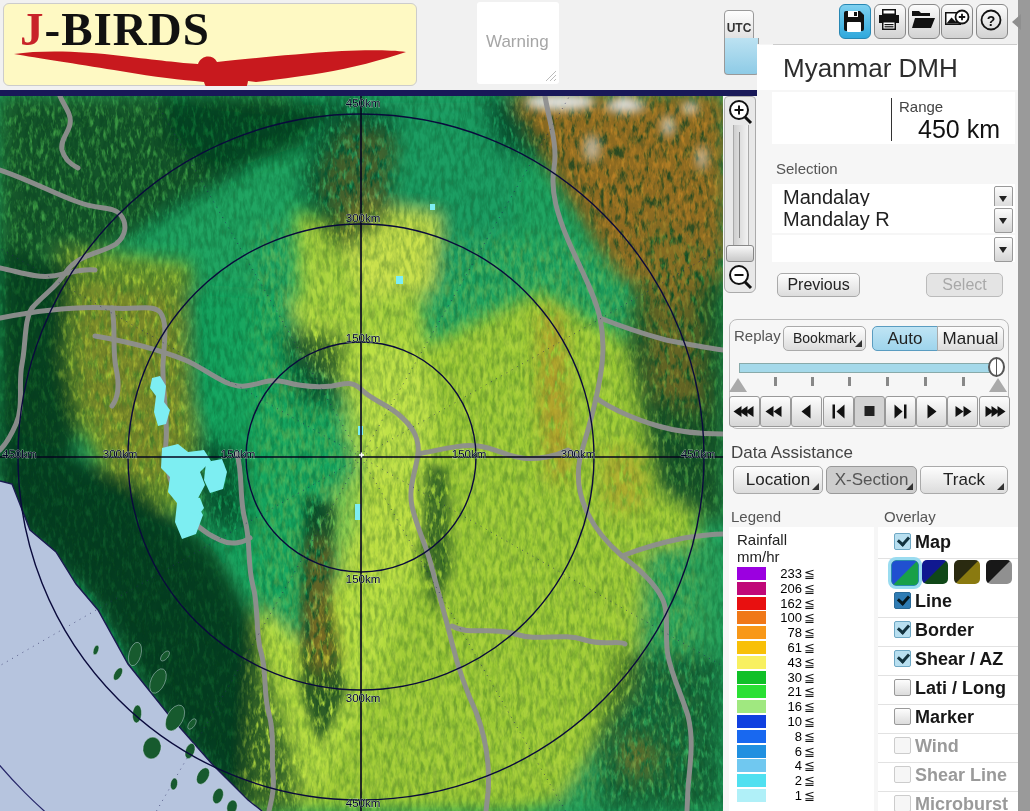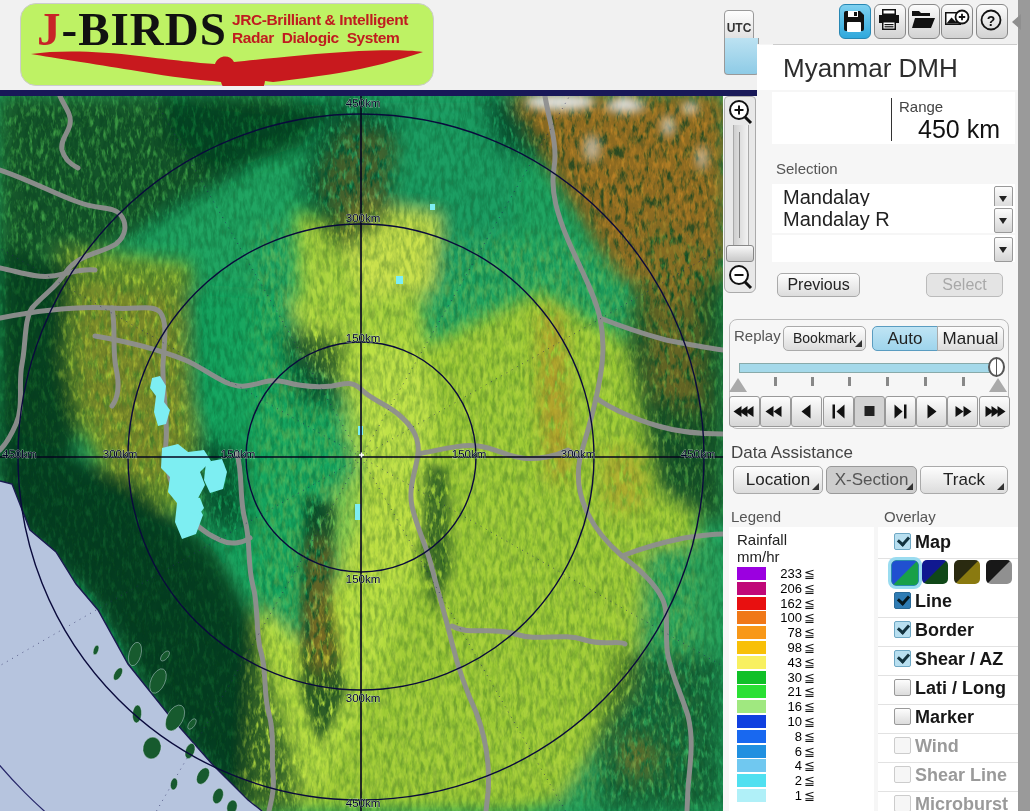--- a/index.html
+++ b/index.html
@@ -1,20 +1,20 @@
 <!DOCTYPE html>
 <html><head>
 <meta charset="utf-8">
 <style>
 html,body{margin:0;padding:0;}
 #app{position:relative;width:1030px;height:811px;overflow:hidden;background:#f6f6f6;font-family:"Liberation Sans",sans-serif;}
 .abs{position:absolute;}
 
 #header{left:0;top:0;width:1030px;height:90px;background:#f1f1f1;}
-#logo{left:20px;top:3px;width:412px;height:81px;background:#bef264;border:1px solid #ccc;border-radius:16px;}
+#logo{left:3px;top:3px;width:412px;height:81px;background:#fef9c3;border:1px solid #ccc;border-radius:6px;}
 #jbirds{left:16px;top:-2px;font-family:"Liberation Serif",serif;font-weight:bold;font-size:47px;letter-spacing:1px;color:#111;}
 #jbirds .j{color:#c82428;}
 #jrc{left:211px;top:7px;color:#c01c20;font-weight:bold;font-size:15.5px;line-height:18px;letter-spacing:-0.4px;}
 #warnbox{left:477px;top:2px;width:82px;height:82px;background:#fff;border-radius:3px;}
 #warntxt{left:9px;top:30px;color:#a6a6a6;font-size:17px;}
 #clock{left:571px;top:4px;width:150px;font-size:43px;color:#3d3d3d;letter-spacing:0px;}
 #date{left:574px;top:54px;font-size:26px;color:#3d3d3d;}
 .tzbtn{left:724px;width:30px;height:37px;border:1px solid #999;box-sizing:border-box;text-align:center;font-size:12px;font-weight:bold;}
 #utc{top:10px;border-radius:4px 4px 0 0;background:linear-gradient(#fdfdfd,#d9d9d9);color:#333;line-height:35px;}
 #mmt{top:38px;border-radius:0 0 4px 4px;background:linear-gradient(#bce2f2,#8ecbe6);color:#143a4e;line-height:35px;border-top:none;padding-left:33px;}
@@ -90,24 +90,29 @@
 #zline{left:739px;top:132px;width:1px;height:106px;background:#888;}
 #zthumb{left:726px;top:245px;width:28px;height:17px;background:linear-gradient(#f8f8f8,#c8c8c8);border:1px solid #888;border-radius:3px;box-sizing:border-box;}
 </style>
 </head>
 <body>
 <div id="app">
   <div class="abs" id="header"></div>
   <div class="abs" id="graystrip"></div>
   <div class="abs" id="logo">
     <div class="abs" id="jbirds"><span class="j">J</span>-BIRDS</div>
-    <div class="abs" id="jrc">JRC-Brilliant &amp; Intelligent<br>Radar&nbsp; Dialogic&nbsp; System</div>
     <svg class="abs" style="left:8px;top:42px" width="396" height="40" viewBox="0 0 396 40">
       <path fill="#c8191e" d="M2,8 C30,4 70,5 110,10 C145,14 168,17 186,18 C189,9 201,8 205,16 C235,13 280,8 330,5 C355,4 380,4 394,6 C370,14 340,22 310,27 C285,31 262,34 244,36 L236,35 C235,43 230,51 221,55 C214,59 206,58 201,52 C197,46 193,40 192,36 L183,35 C160,33 130,29 102,24 C65,18 25,12 2,8 Z"></path>
     </svg>
+  </div>
+  <div class="abs" id="warnbox">
+      <div class="abs" id="warntxt">Warning</div>
+    <svg class="abs" style="right:2px;bottom:2px" width="12" height="12">
+        <path d="M11,1 L1,11 M11,5 L5,11 M11,9 L9,11" stroke="#bbb" stroke-width="1" fill="none"></path>
+      </svg>
   </div>
   <div class="abs tzbtn" id="utc">UTC</div>
   <div class="abs tzbtn" id="mmt">MMT</div>
   <div class="abs icobtn" id="ico-save"><svg width="28" height="31" viewBox="0 0 28 31">
         <g transform="translate(4,6)">
           <path d="M0,2 a2,2 0 0 1 2,-2 h14 l4,4 v14 a2,2 0 0 1 -2,2 h-16 a2,2 0 0 1 -2,-2 Z" fill="#111"></path>
           <rect x="4" y="0" width="10" height="6" fill="#fff"></rect>
           <rect x="10" y="1" width="3" height="4" fill="#111"></rect>
           <rect x="3" y="11" width="14" height="10" rx="1" fill="#fff"></rect>
         </g>
@@ -203,21 +208,21 @@
       <div class="abs sw" style="top:596.6px;background:#e81010"></div>
       <div class="abs lv" style="top:595.6px">162</div>
       <div class="abs le" style="top:595.6px">≦</div>
       <div class="abs sw" style="top:611.4px;background:#f07818"></div>
       <div class="abs lv" style="top:610.4px">100</div>
       <div class="abs le" style="top:610.4px">≦</div>
       <div class="abs sw" style="top:626.2px;background:#f89818"></div>
       <div class="abs lv" style="top:625.2px">78</div>
       <div class="abs le" style="top:625.2px">≦</div>
       <div class="abs sw" style="top:641px;background:#f8c008"></div>
-      <div class="abs lv" style="top:640px">98</div>
+      <div class="abs lv" style="top:640px">61</div>
       <div class="abs le" style="top:640px">≦</div>
       <div class="abs sw" style="top:655.8px;background:#f8f060"></div>
       <div class="abs lv" style="top:654.8px">43</div>
       <div class="abs le" style="top:654.8px">≦</div>
       <div class="abs sw" style="top:670.6px;background:#10c028"></div>
       <div class="abs lv" style="top:669.6px">30</div>
       <div class="abs le" style="top:669.6px">≦</div>
       <div class="abs sw" style="top:685.4px;background:#2ae034"></div>
       <div class="abs lv" style="top:684.4px">21</div>
       <div class="abs le" style="top:684.4px">≦</div>

